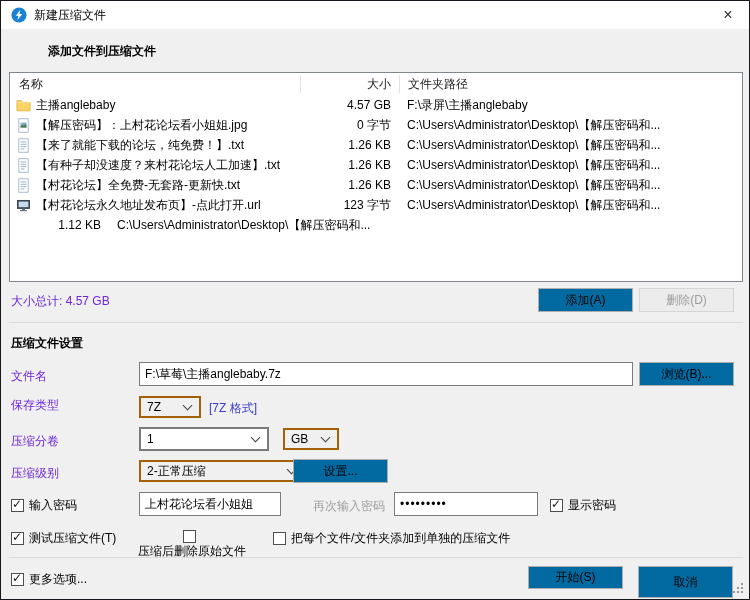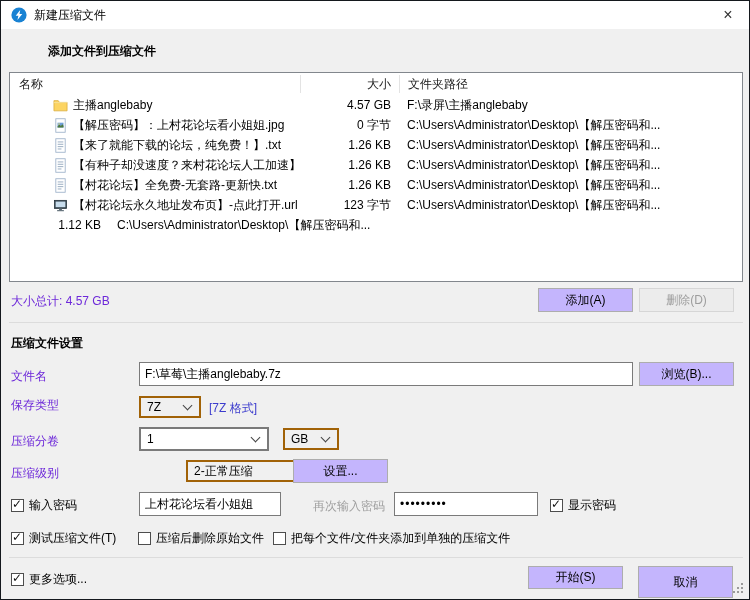--- a/index.html
+++ b/index.html
@@ -17,27 +17,27 @@
   
   .section-label { position:absolute; font-weight:bold; font-size:12px; color:#000; }
   
   #file-list { position:absolute; left:8px; top:71px; width:734px; height:210px; background:#fff; border:1px solid #82878d; overflow:hidden; }
   .lv-header { display:flex; height:22px; align-items:center; background:#fff; color:#1a1a1a; }
   .lv-header .h-name { flex:1; padding-left:9px; }
   .lv-header .h-size { width:99px; text-align:right; padding-right:8px; border-left:1px solid #e3e3e3; height:18px; line-height:18px; }
   .lv-header .h-path { width:343px; padding-left:8px; border-left:1px solid #e3e3e3; height:18px; line-height:18px; }
   .file-row { display:flex; height:20px; align-items:center; }
   .file-row .cell { white-space:nowrap; overflow:hidden; }
-  .file-row .name { flex:1; display:flex; align-items:center; padding-left:16px;margin-left:27px; }
+  .file-row .name { flex:1; display:flex; align-items:center; padding-left:6px; }
   .file-row .icon { width:15px; height:15px; margin-right:5px; flex:0 0 15px; }
   .file-row .icon svg { display:block; }
   .file-row .size { width:99px; text-align:right; padding-right:8px; }
   .file-row .path { width:343px; padding-left:8px; }
   
-  .btn { position:absolute; height:24px; background:#c4b5fd; border:1px solid #adadad; font-size:12px; color:#000; text-align:center; line-height:22px; cursor:pointer; font-family:inherit; }
+  .btn { position:absolute; height:24px; background:#0369a1; border:1px solid #adadad; font-size:12px; color:#000; text-align:center; line-height:22px; cursor:pointer; font-family:inherit; }
   .btn.disabled { background:#ececec; border-color:#d6d6d6; color:#9d9d9d; cursor:default; }
   
   .hsep { position:absolute; left:8px; width:734px; height:1px; background:#dcdcdc; }
   
   .flabel { position:absolute; font-size:12px; color:#6d28d9; }
   .flabel.gray { color:#9e9e9e; }
   .tinput { position:absolute; height:24px; background:#fff; border:1px solid #7a7a7a; font-size:12px; padding:0 5px; font-family:inherit; color:#000; }
   .dropdown { position:absolute; height:22px; background:#f0f0f0; border:2px solid #a16207; display:flex; align-items:center; cursor:pointer; }
   .dropdown.editable { background:#fff; border-color:#7a7a7a; height:24px; }
   .dropdown .dtext { flex:1; padding-left:6px; font-size:12px; white-space:nowrap; }
@@ -197,21 +197,21 @@
   <div class="dropdown editable" style="left:138px; top:426px; width:130px;">
     <span class="dtext">1</span>
     <span class="chev"></span>
   </div>
   <div class="dropdown" style="left:282px; top:427px; width:56px;">
     <span class="dtext">GB</span>
     <span class="chev"></span>
   </div>
 
   <div class="flabel" style="left:10px; top:464px;">压缩级别</div>
-  <div class="dropdown" style="left:138px; top:459px; width:166px;margin-left:47px;">
+  <div class="dropdown" style="left:138px; top:459px; width:166px;">
     <span class="dtext">2-正常压缩</span>
     <span class="chev"></span>
   </div>
   <button class="btn" style="left:292px; top:458px; width:95px;">设置...</button>
 
   <label class="cb checked" style="left:10px; top:496px;">
     <span class="box">
         <span class="mark">✓</span>
       </span>
     <span class="cbl">输入密码</span>
@@ -225,21 +225,21 @@
       </span>
     <span class="cbl">显示密码</span>
   </label>
 
   <label class="cb checked" style="left:10px; top:529px;">
     <span class="box">
         <span class="mark">✓</span>
       </span>
     <span class="cbl">测试压缩文件(T)</span>
   </label>
-  <label class="cb" style="left:137px; top:529px;">
+  <label class="cb" style="left:137px; top:529px;flex-direction:column;">
     <span class="box"></span>
     <span class="cbl">压缩后删除原始文件</span>
   </label>
   <label class="cb" style="left:272px; top:529px;">
     <span class="box"></span>
     <span class="cbl">把每个文件/文件夹添加到单独的压缩文件</span>
   </label>
 
   <div class="hsep" style="top:556px;"></div>
 

